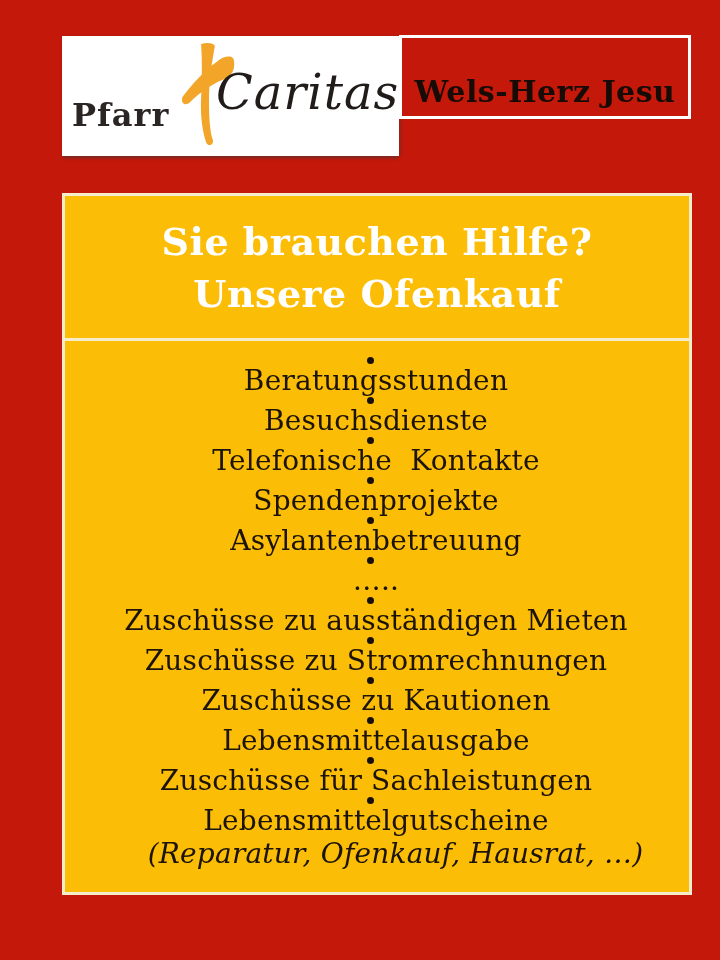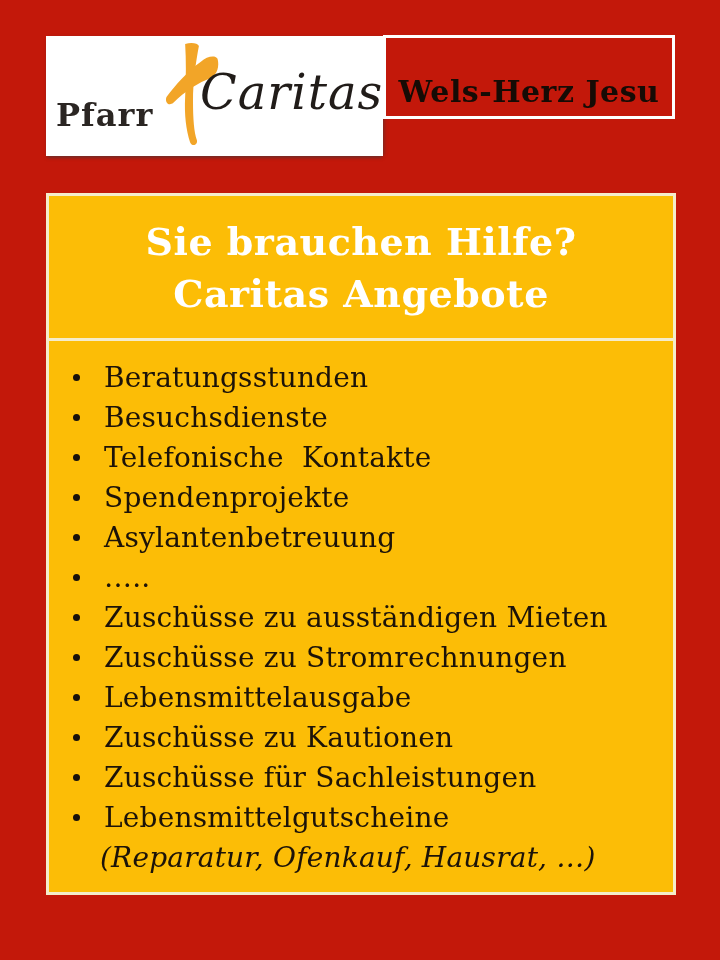--- a/index.html
+++ b/index.html
@@ -7,21 +7,21 @@
     --white:#FFFFFF; --cross-orange:#F2A528; --logo-text:#2B2623;
   }
   *{margin:0;padding:0;box-sizing:border-box;}
   html,body{width:720px;height:960px;}
   body{
     background:var(--red);
     font-family:"DejaVu Serif","Liberation Serif",serif;
     position:relative;
     overflow:hidden;
   }
-  .slide{position:absolute;inset:0;}
+  .slide{position:absolute;inset:0;margin-left:16px;}
 
   
   .logo-box{
     position:absolute;left:46px;top:36px;width:337px;height:120px;
     background:var(--white);
     box-shadow:0 3px 3px -1px rgba(60,60,60,.55), 3px 0 3px -1px rgba(60,60,60,.35);
   }
   .pfarr{
     position:absolute;left:10px;top:60px;
     font-size:32px;font-weight:700;letter-spacing:1px;color:var(--logo-text);
@@ -56,21 +56,21 @@
   }
 
   
   .list-box{
     position:absolute;left:46px;top:338px;width:630px;height:557px;
     background:var(--gold);border:3px solid var(--border-cream);
     padding:16px 14px 0 12px;
   }
   .row{
     display:flex;align-items:center;height:40px;
-    font-size:28px;color:var(--text-dark);letter-spacing:.2px;white-space:nowrap;
+    font-size:28px;color:var(--text-dark);letter-spacing:.2px;white-space:nowrap;flex-direction:column;
   }
   .dot{
     width:7px;height:7px;border-radius:50%;background:#17100a;
     margin-left:12px;margin-right:24px;flex:0 0 auto;
   }
   .row.cont{padding-left:39px;font-style:italic;}
 </style>
 </head>
 <body>
 
@@ -84,21 +84,21 @@
     </svg>
     <span class="caritas">Caritas</span>
   </div>
 
   <div class="wels-box">
     <span>Wels-Herz Jesu</span>
   </div>
 
   <div class="heading-box">
     <div class="hline">Sie brauchen Hilfe?</div>
-    <div class="hline">Caritas Angebote</div>
+    <div class="hline">Unsere Ofenkauf</div>
   </div>
 
   <div class="list-box">
     <div class="row">
         <span class="dot"></span>
         <span class="txt">Beratungsstunden</span>
       </div>
     <div class="row">
         <span class="dot"></span>
         <span class="txt">Besuchsdienste</span>
@@ -122,25 +122,25 @@
     <div class="row">
         <span class="dot"></span>
         <span class="txt">Zuschüsse zu ausständigen Mieten</span>
       </div>
     <div class="row">
         <span class="dot"></span>
         <span class="txt">Zuschüsse zu Stromrechnungen</span>
       </div>
     <div class="row">
         <span class="dot"></span>
-        <span class="txt">Lebensmittelausgabe</span>
+        <span class="txt">Zuschüsse zu Kautionen</span>
       </div>
     <div class="row">
         <span class="dot"></span>
-        <span class="txt">Zuschüsse zu Kautionen</span>
+        <span class="txt">Lebensmittelausgabe</span>
       </div>
     <div class="row">
         <span class="dot"></span>
         <span class="txt">Zuschüsse für Sachleistungen</span>
       </div>
     <div class="row">
         <span class="dot"></span>
         <span class="txt">Lebensmittelgutscheine</span>
       </div>
     <div class="row cont">

